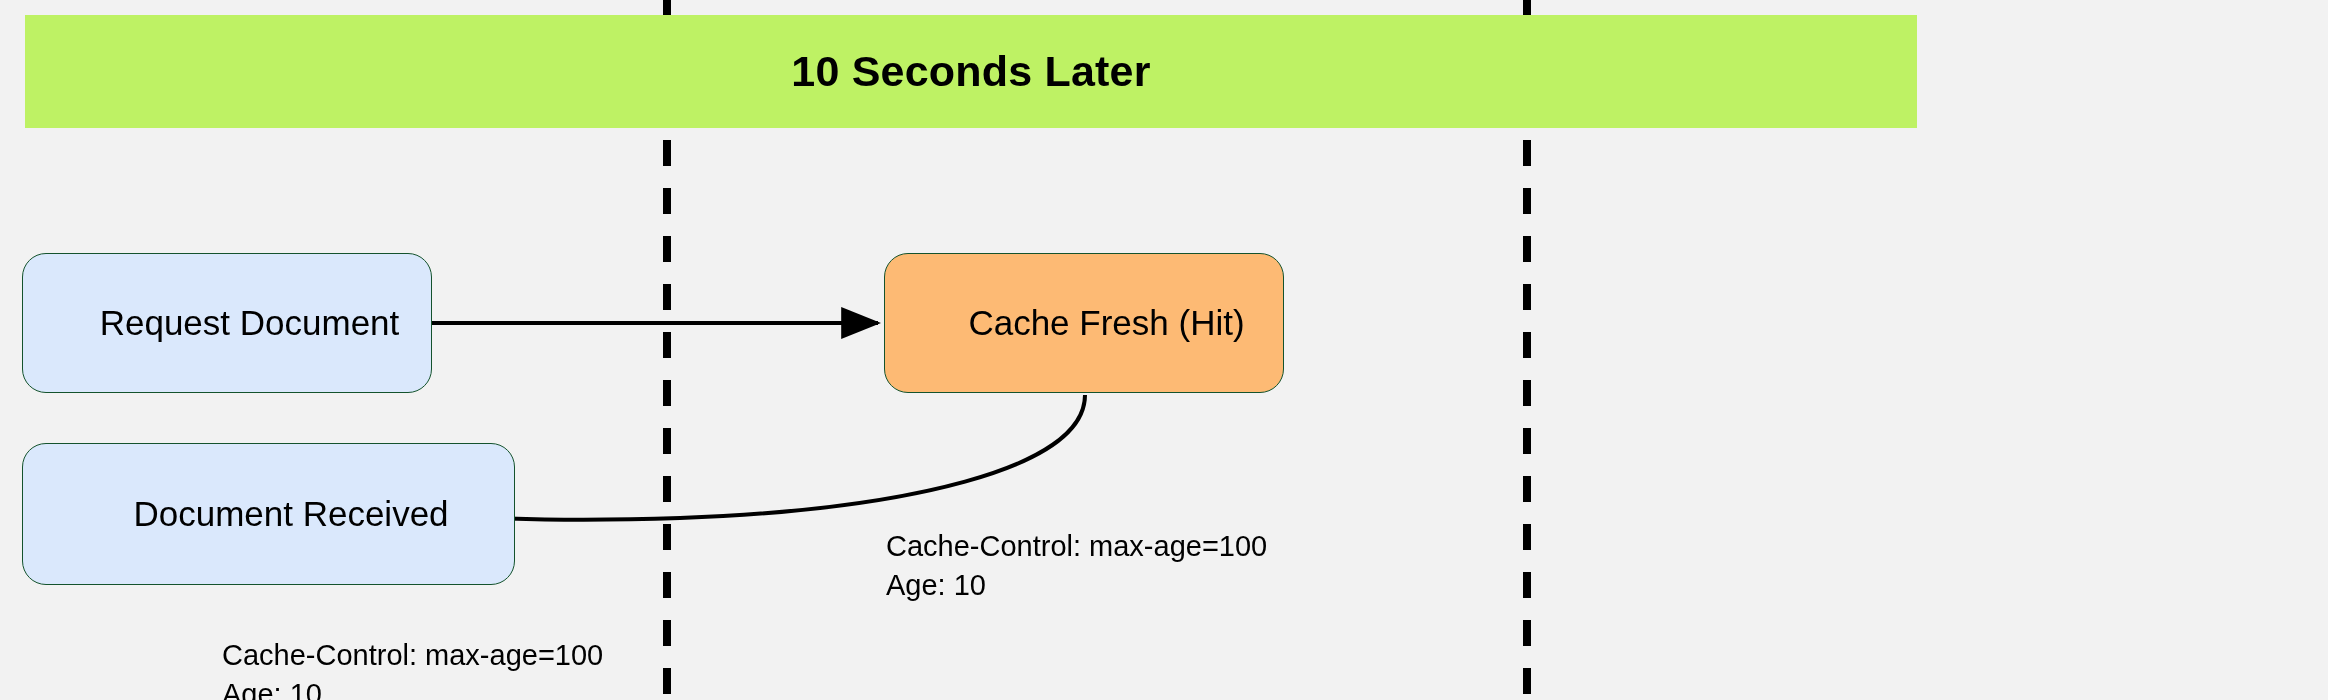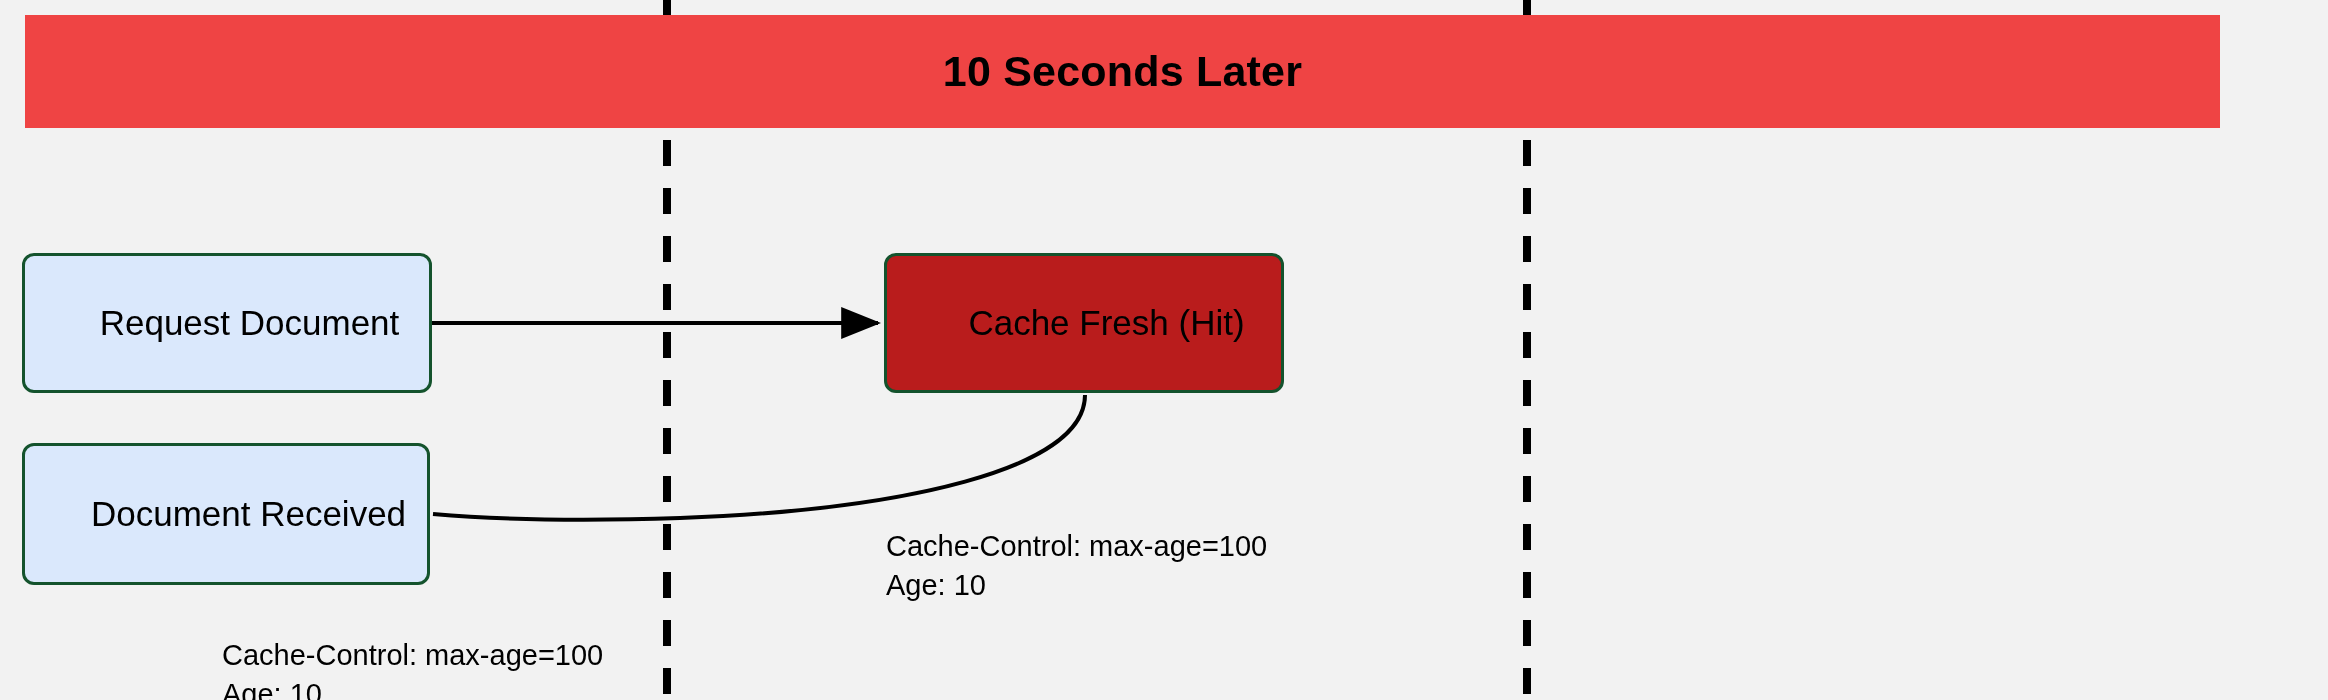--- a/index.html
+++ b/index.html
@@ -18,23 +18,23 @@
     width: 2328px;
     height: 700px;
     background: #f2f2f2;
   }
 
   
   .header-band {
     position: absolute;
     left: 25px;
     top: 15px;
-    width: 2195px;
+    width: 1892px;
     height: 113px;
-    background: #ef4444;
+    background: #bef264;
     display: flex;
     align-items: center;
     justify-content: center;
     z-index: 6;
   }
   .header-title {
     font-size: 43px;
     font-weight: bold;
     color: #000000;
     letter-spacing: 0.2px;
@@ -48,22 +48,22 @@
     top: 0;
     width: 2328px;
     height: 700px;
     z-index: 2;
   }
 
   
   .node {
     position: absolute;
     box-sizing: border-box;
-    border: 3px solid #14532d;
-    border-radius: 12px;
+    border: 1px solid #14532d;
+    border-radius: 24px;
     display: flex;
     align-items: center;
     justify-content: center;
     z-index: 5;
     padding-left: 45px;
   }
   .node-label {
     font-size: 35px;
     color: #000000;
     white-space: nowrap;
@@ -73,30 +73,30 @@
   #node-request-document {
     left: 22px;
     top: 253px;
     width: 410px;
     height: 140px;
     background: #dae8fc;
   }
   #node-document-received {
     left: 22px;
     top: 443px;
-    width: 408px;
+    width: 493px;
     height: 142px;
     background: #dae8fc;
   }
   #node-cache-fresh {
     left: 884px;
     top: 253px;
     width: 400px;
     height: 140px;
-    background: #b91c1c;
+    background: #fdba74;
     text-align: right;
   }
 
   
   .annotation {
     position: absolute;
     font-size: 29px;
     color: #000000;
     line-height: 1.34;
     white-space: nowrap;

